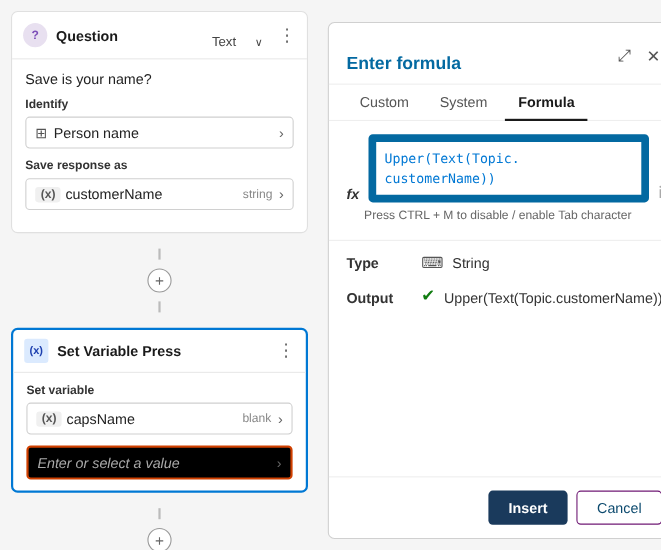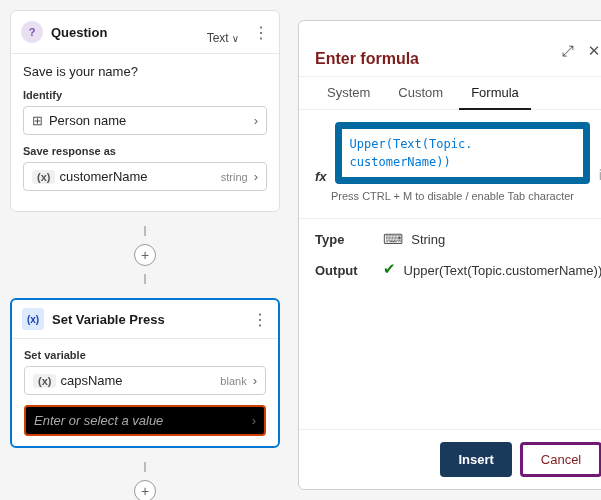--- a/index.html
+++ b/index.html
@@ -53,21 +53,21 @@
     .card-header-title {
       flex: 1;
       font-weight: 600;
       font-size: 13px;
       color: #1a1a1a;
     }
 
     .card-header-type {
       display: flex;
       align-items: center;
-      gap: 3px;
+      gap: 17px;
       color: #444;
       font-size: 12px;
       cursor: pointer;
       margin-top: 12px;
     }
 
     .card-header-menu {
       color: #666;
       cursor: pointer;
       font-size: 16px;
@@ -217,21 +217,21 @@
       display: flex;
       align-items: center;
       padding: 12px 16px 8px 16px;
       border-bottom: 1px solid #eee;
     }
 
     .right-title {
       flex: 1;
       font-size: 16px;
       font-weight: 600;
-      color: #7f1d1d;
+      color: #0369a1;
       margin-top: 17px;
     }
 
     .right-header-icons {
       display: flex;
       gap: 10px;
       align-items: center;
     }
 
     .icon-btn {
@@ -254,21 +254,21 @@
       padding: 8px 12px;
       font-size: 13px;
       color: #555;
       cursor: pointer;
       border-bottom: 2px solid transparent;
       margin-bottom: -1px;
     }
 
     .tab.active {
       color: #1a1a1a;
-      font-weight: 400;
+      font-weight: 700;
       border-bottom: 2px solid #1a1a1a;
     }
 
     .formula-area {
       padding: 12px 16px;
     }
 
     .formula-input-row {
       display: flex;
       align-items: flex-end;
@@ -380,22 +380,22 @@
       border: none;
       border-radius: 4px;
       padding: 7px 18px;
       font-size: 13px;
       font-weight: 600;
       cursor: pointer;
     }
 
     .btn-cancel {
       background: #fff;
-      color: #7f1d1d;
-      border: 3px solid #701a75;
+      color: #0c4a6e;
+      border: 1px solid #701a75;
       border-radius: 4px;
       padding: 7px 18px;
       font-size: 13px;
       cursor: pointer;
     }
 
     .chevron-right::after { content: '›'; }
     .chevron-down::after { content: '∨'; font-size: 10px; }
 
   </style>
@@ -480,22 +480,22 @@
 
     <div class="right-header">
       <span class="right-title">Enter formula</span>
       <div class="right-header-icons">
         <button class="icon-btn">⤢</button>
         <button class="icon-btn">✕</button>
       </div>
     </div>
 
     <div class="tabs-row">
+      <div class="tab">Custom</div>
       <div class="tab">System</div>
-      <div class="tab">Custom</div>
       <div class="tab active">Formula</div>
     </div>
 
     <div class="formula-area">
       <div class="formula-input-row">
         <span class="fx-label">fx</span>
         <div class="formula-box">
           <span style="font-family:Consolas,monospace;font-size:12px;color:#0078d4;">Upper(Text(Topic.
 customerName))</span>
         </div>

